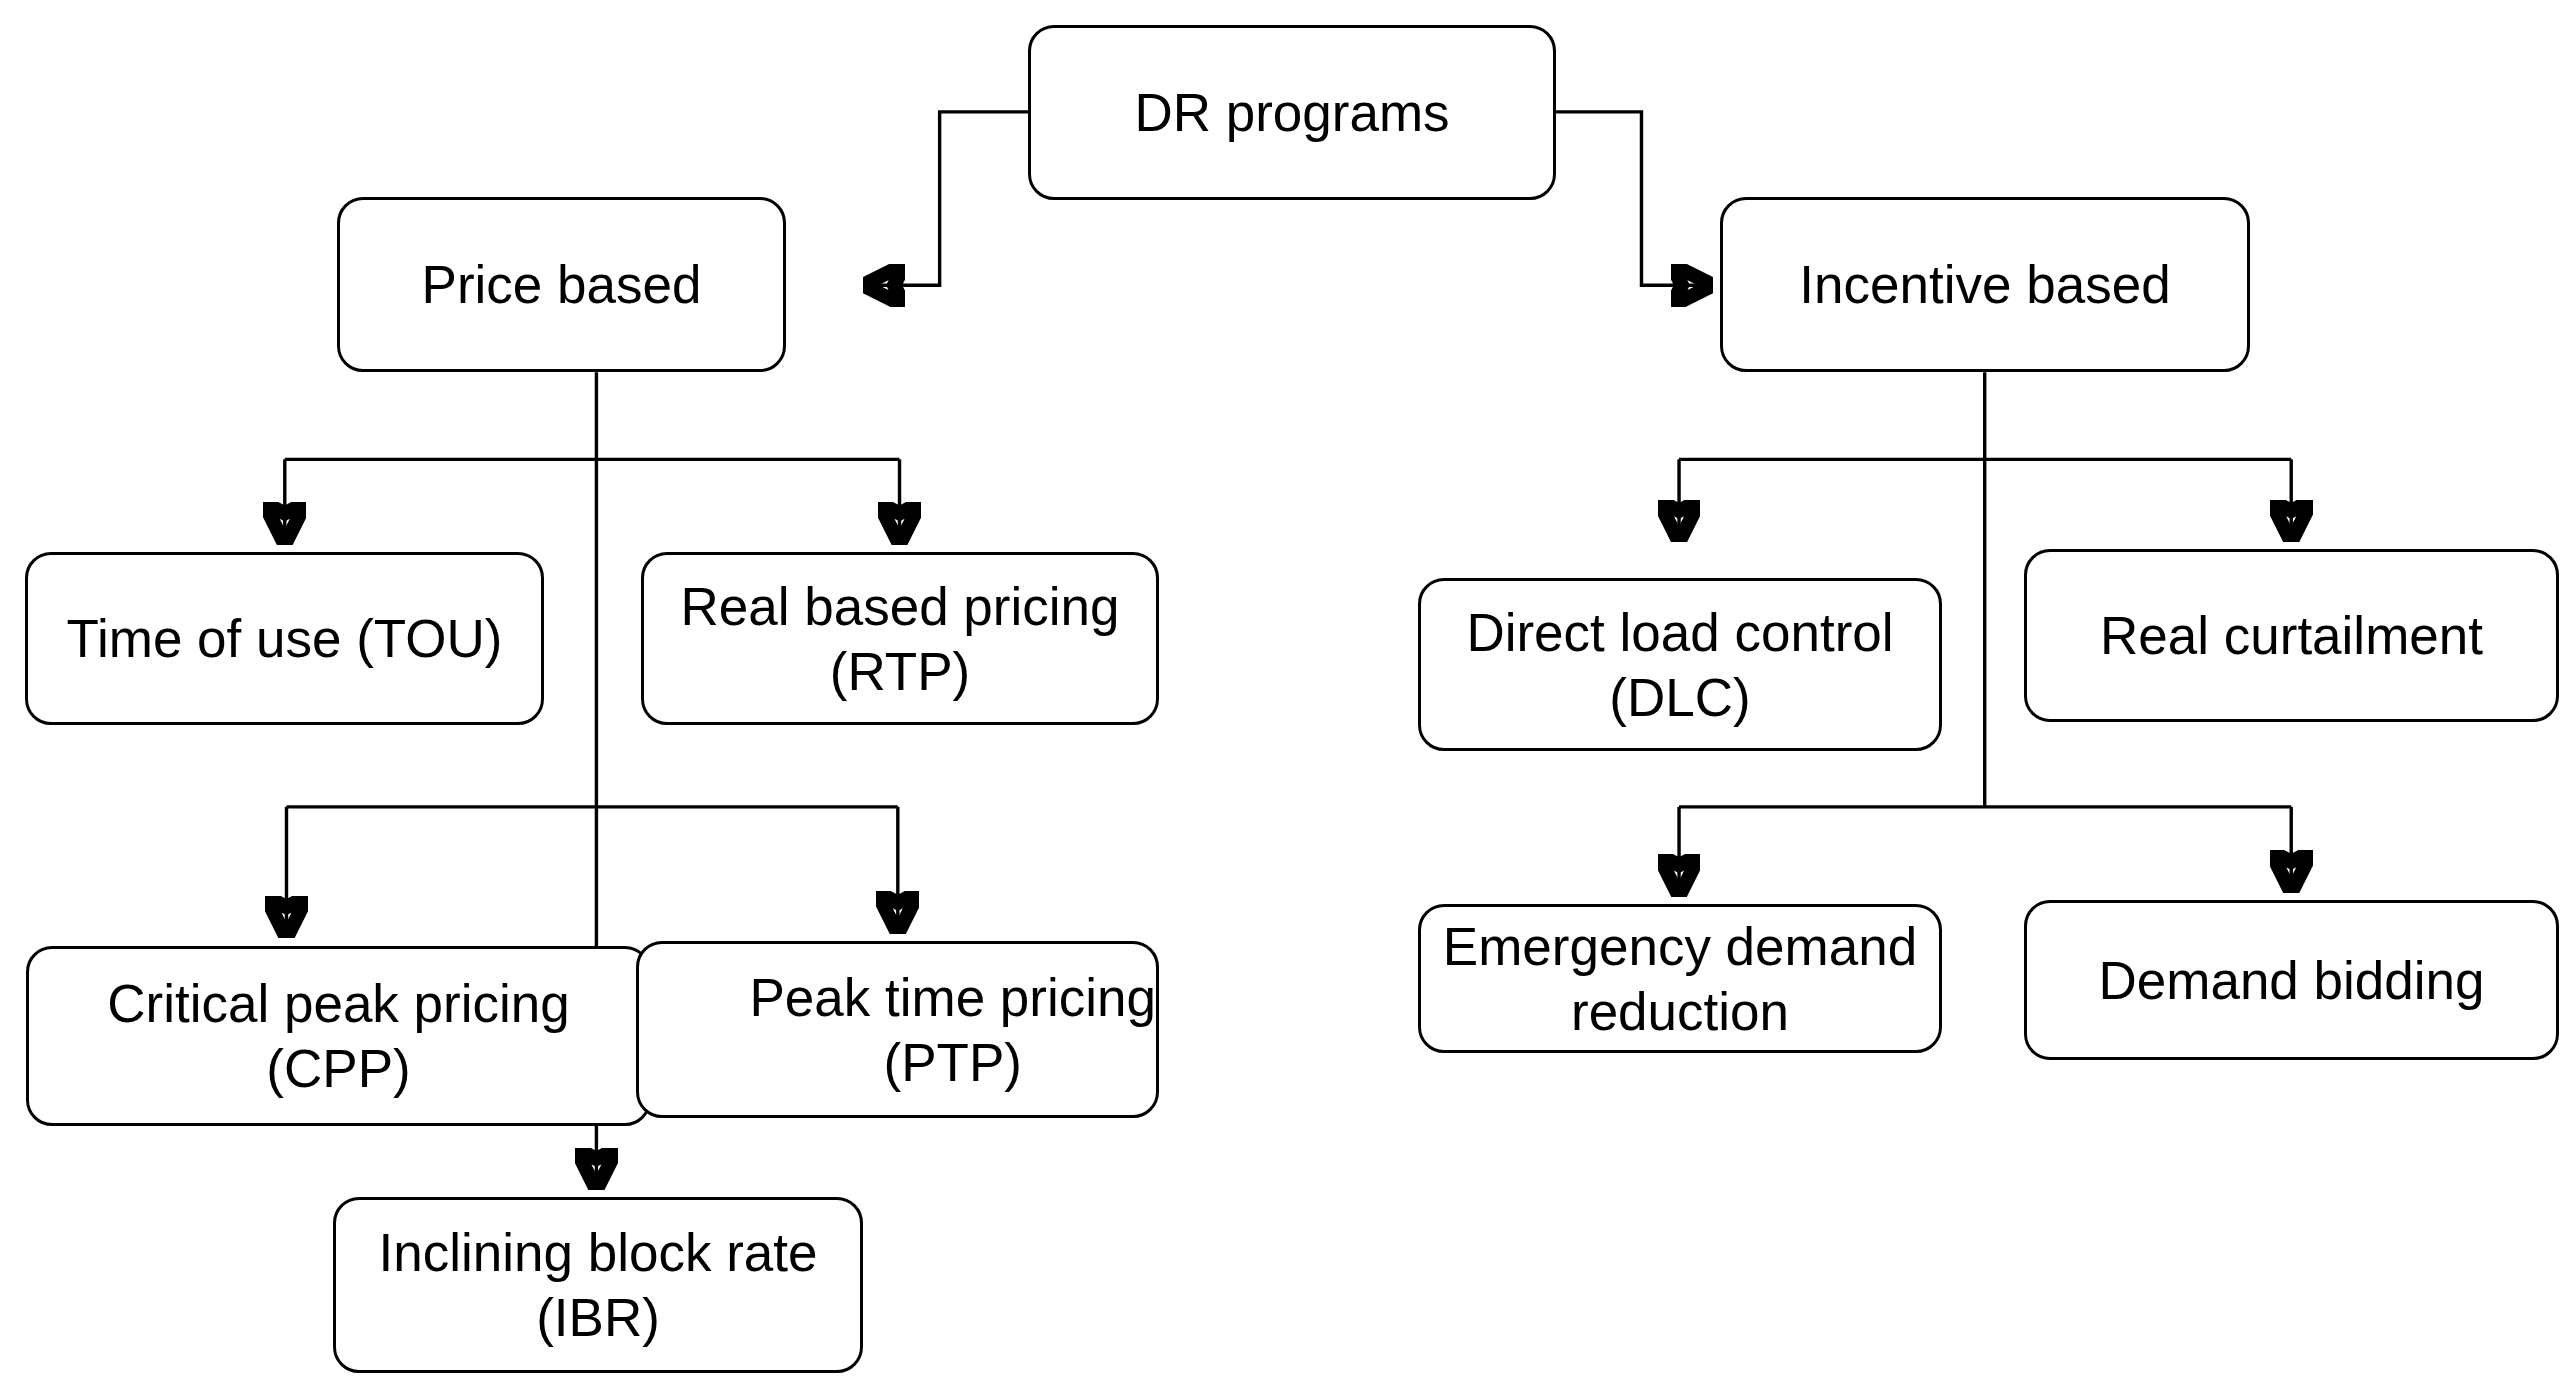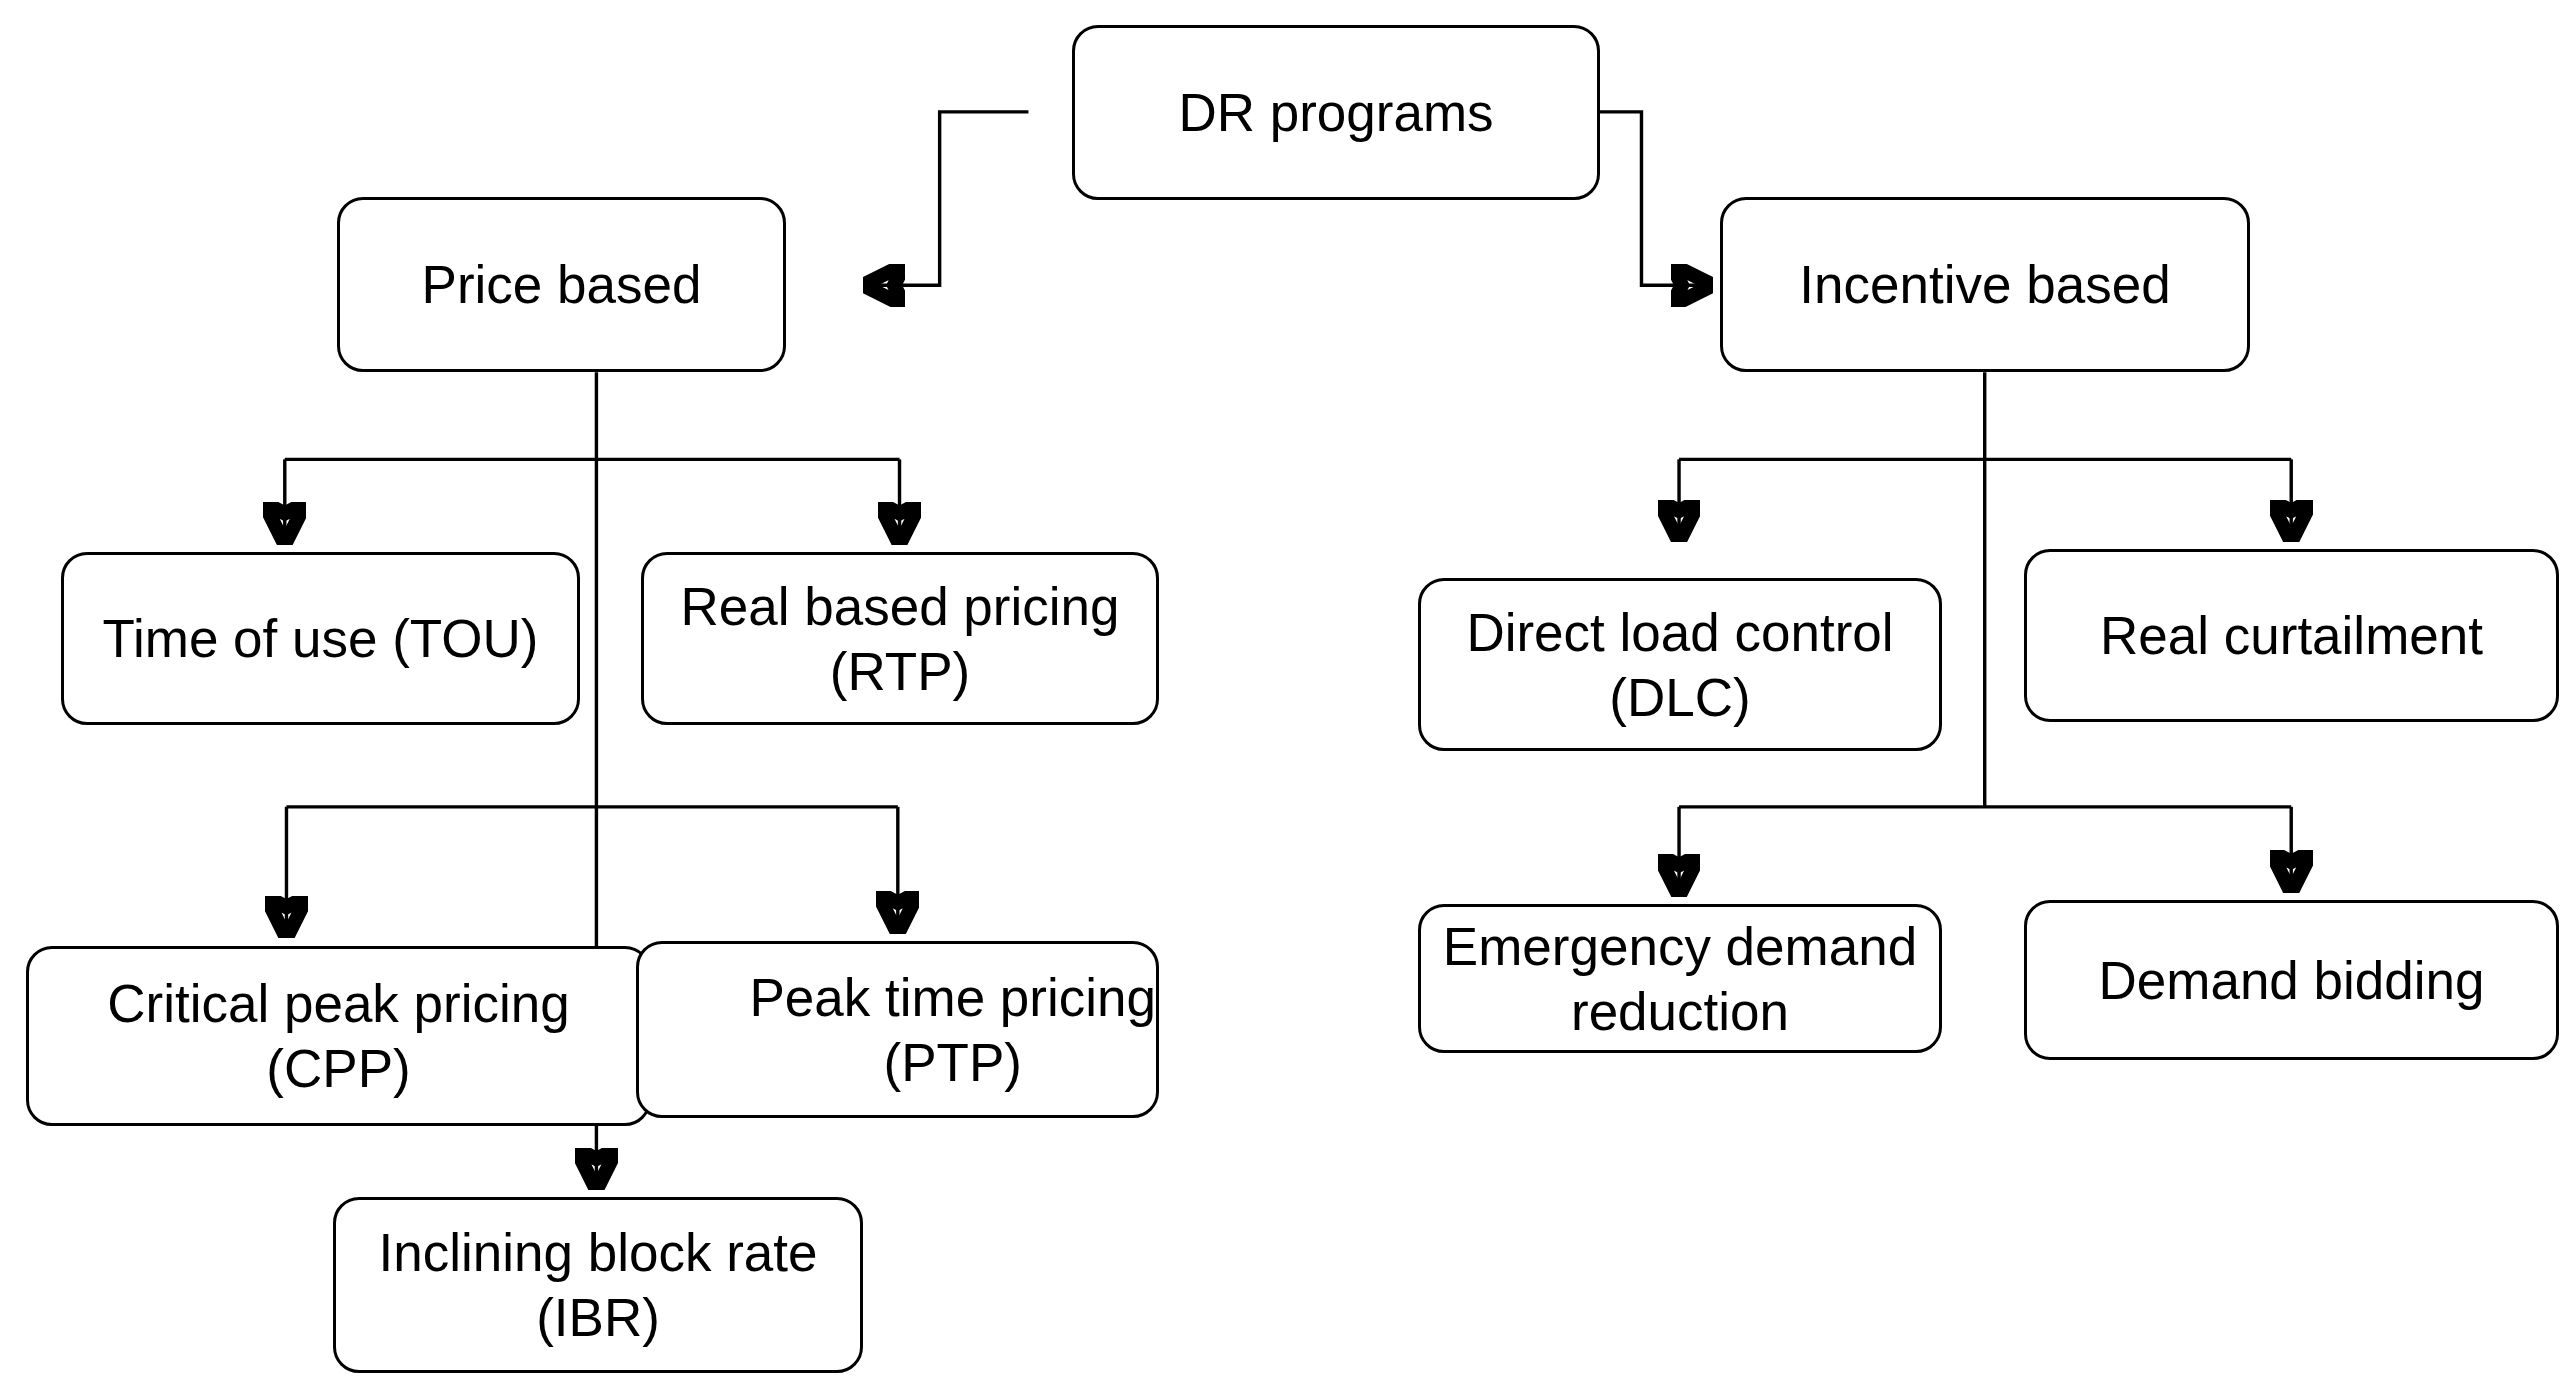--- a/index.html
+++ b/index.html
@@ -68,33 +68,33 @@
 
     <path d="M 1966 538 L 2683 538"></path>
     <path d="M 1966 538 L 1966 633" marker-end="url(#arrow)"></path>
     <path d="M 2683 538 L 2683 633" marker-end="url(#arrow)"></path>
 
     <path d="M 1966 945 L 2683 945"></path>
     <path d="M 1966 945 L 1966 1048" marker-end="url(#arrow)"></path>
     <path d="M 2683 945 L 2683 1044" marker-end="url(#arrow)"></path>
   </svg>
 
-  <div class="node" style="left:1028px; top:25px; width:528px; height:175px;margin-left:44px;">
+  <div class="node" style="left:1028px; top:25px; width:528px; height:175px;">
     <span>DR programs</span>
   </div>
 
   <div class="node" style="left:337px; top:197px; width:449px; height:175px;">
     <span>Price based</span>
   </div>
 
   <div class="node" style="left:1720px; top:197px; width:530px; height:175px;">
     <span>Incentive based</span>
   </div>
 
-  <div class="node" style="left:25px; top:552px; width:519px; height:173px;margin-left:36px;">
+  <div class="node" style="left:25px; top:552px; width:519px; height:173px;">
     <span>Time of use (TOU)</span>
   </div>
 
   <div class="node" style="left:641px; top:552px; width:518px; height:173px;">
     <span>Real based pricing
 (RTP)</span>
   </div>
 
   <div class="node" style="left:1418px; top:549px; width:524px; height:173px;margin-top:29px;">
     <span>Direct load control

